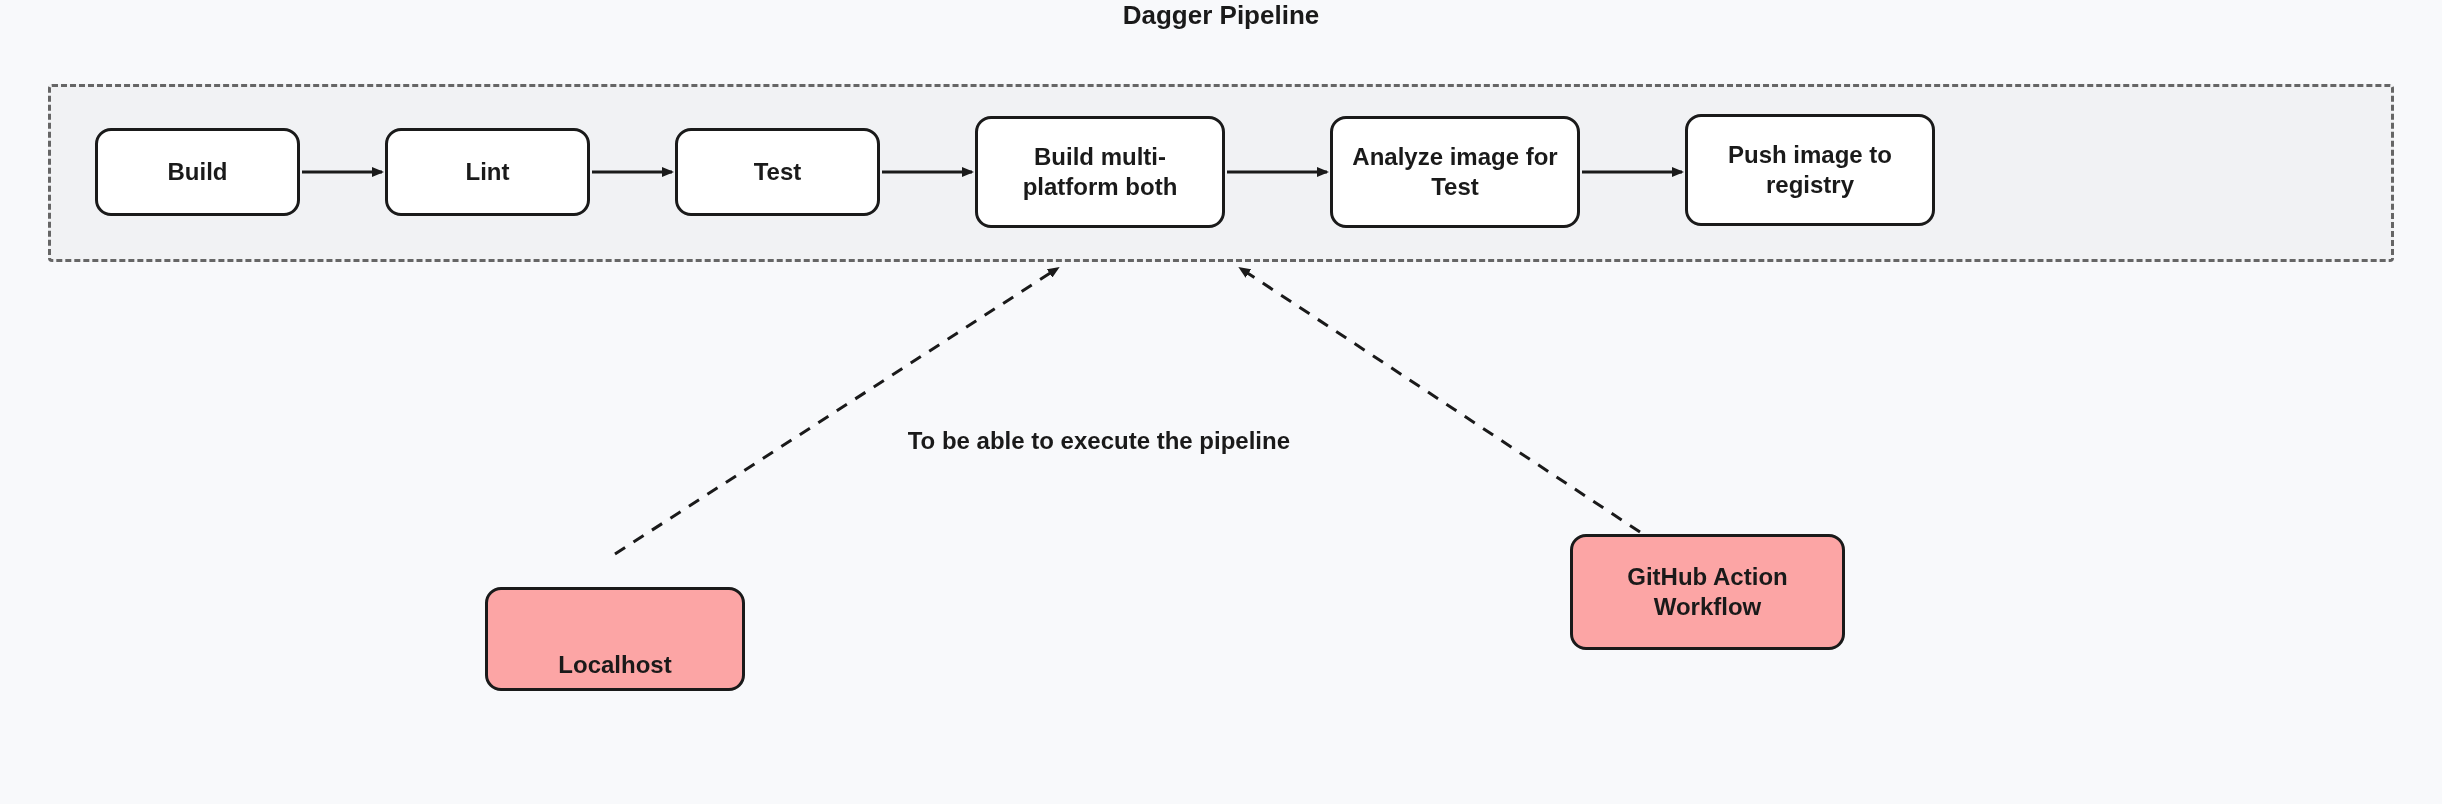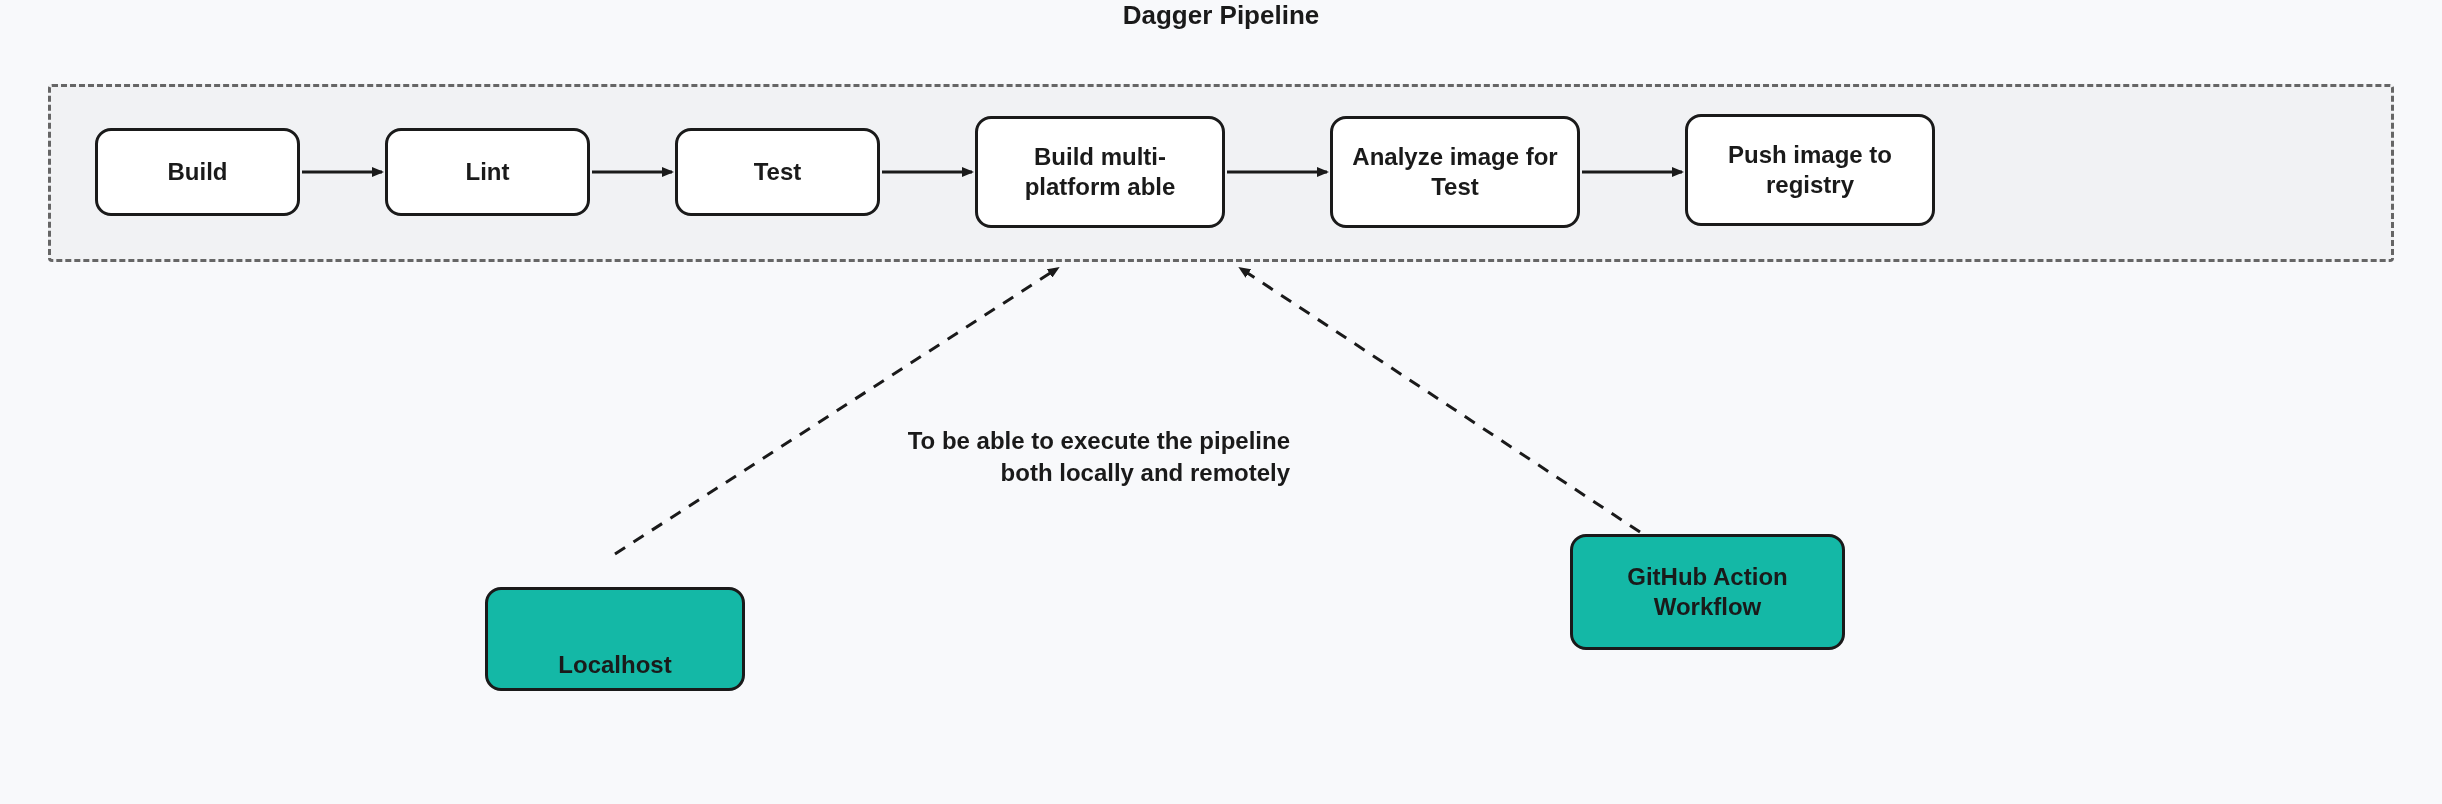--- a/index.html
+++ b/index.html
@@ -40,21 +40,21 @@
     justify-content: center;
     text-align: center;
     font-size: 24px;
     font-weight: 600;
     padding: 8px 12px;
     line-height: 1.25;
   }
   .source-box {
     position: absolute;
     border: 3px solid #1a1a1a;
-    background: #14b8a6;
+    background: #fca5a5;
     border-radius: 16px;
     display: flex;
     align-items: center;
     justify-content: center;
     text-align: center;
     font-size: 24px;
     font-weight: 600;
     padding: 8px 12px;
     line-height: 1.25;
   }
@@ -87,34 +87,33 @@
 
 <div class="step" style="left:385px; top:128px; width:205px; height:88px;">
   <span>Lint</span>
 </div>
 
 <div class="step" style="left:675px; top:128px; width:205px; height:88px;">
   <span>Test</span>
 </div>
 
 <div class="step" style="left:975px; top:116px; width:250px; height:112px;">
-  <span>Build multi-platform able</span>
+  <span>Build multi-platform both</span>
 </div>
 
 <div class="step" style="left:1330px; top:116px; width:250px; height:112px;">
   <span>Analyze image for Test</span>
 </div>
 
 <div class="step" style="left:1685px; top:114px; width:250px; height:112px;">
   <span>Push image to registry</span>
 </div>
 
 <div class="caption" style="left:750px; top:425px; width:540px;text-align:right;">
   <div>To be able to execute the pipeline</div>
-  <div>both locally and remotely</div>
 </div>
 
 <div class="source-box" style="left:485px; top:587px; width:260px; height:104px;align-items:flex-end;">
   <span>Localhost</span>
 </div>
 
 <div class="source-box" style="left:1570px; top:534px; width:275px; height:116px;">
   <span>GitHub Action Workflow</span>
 </div>
 

